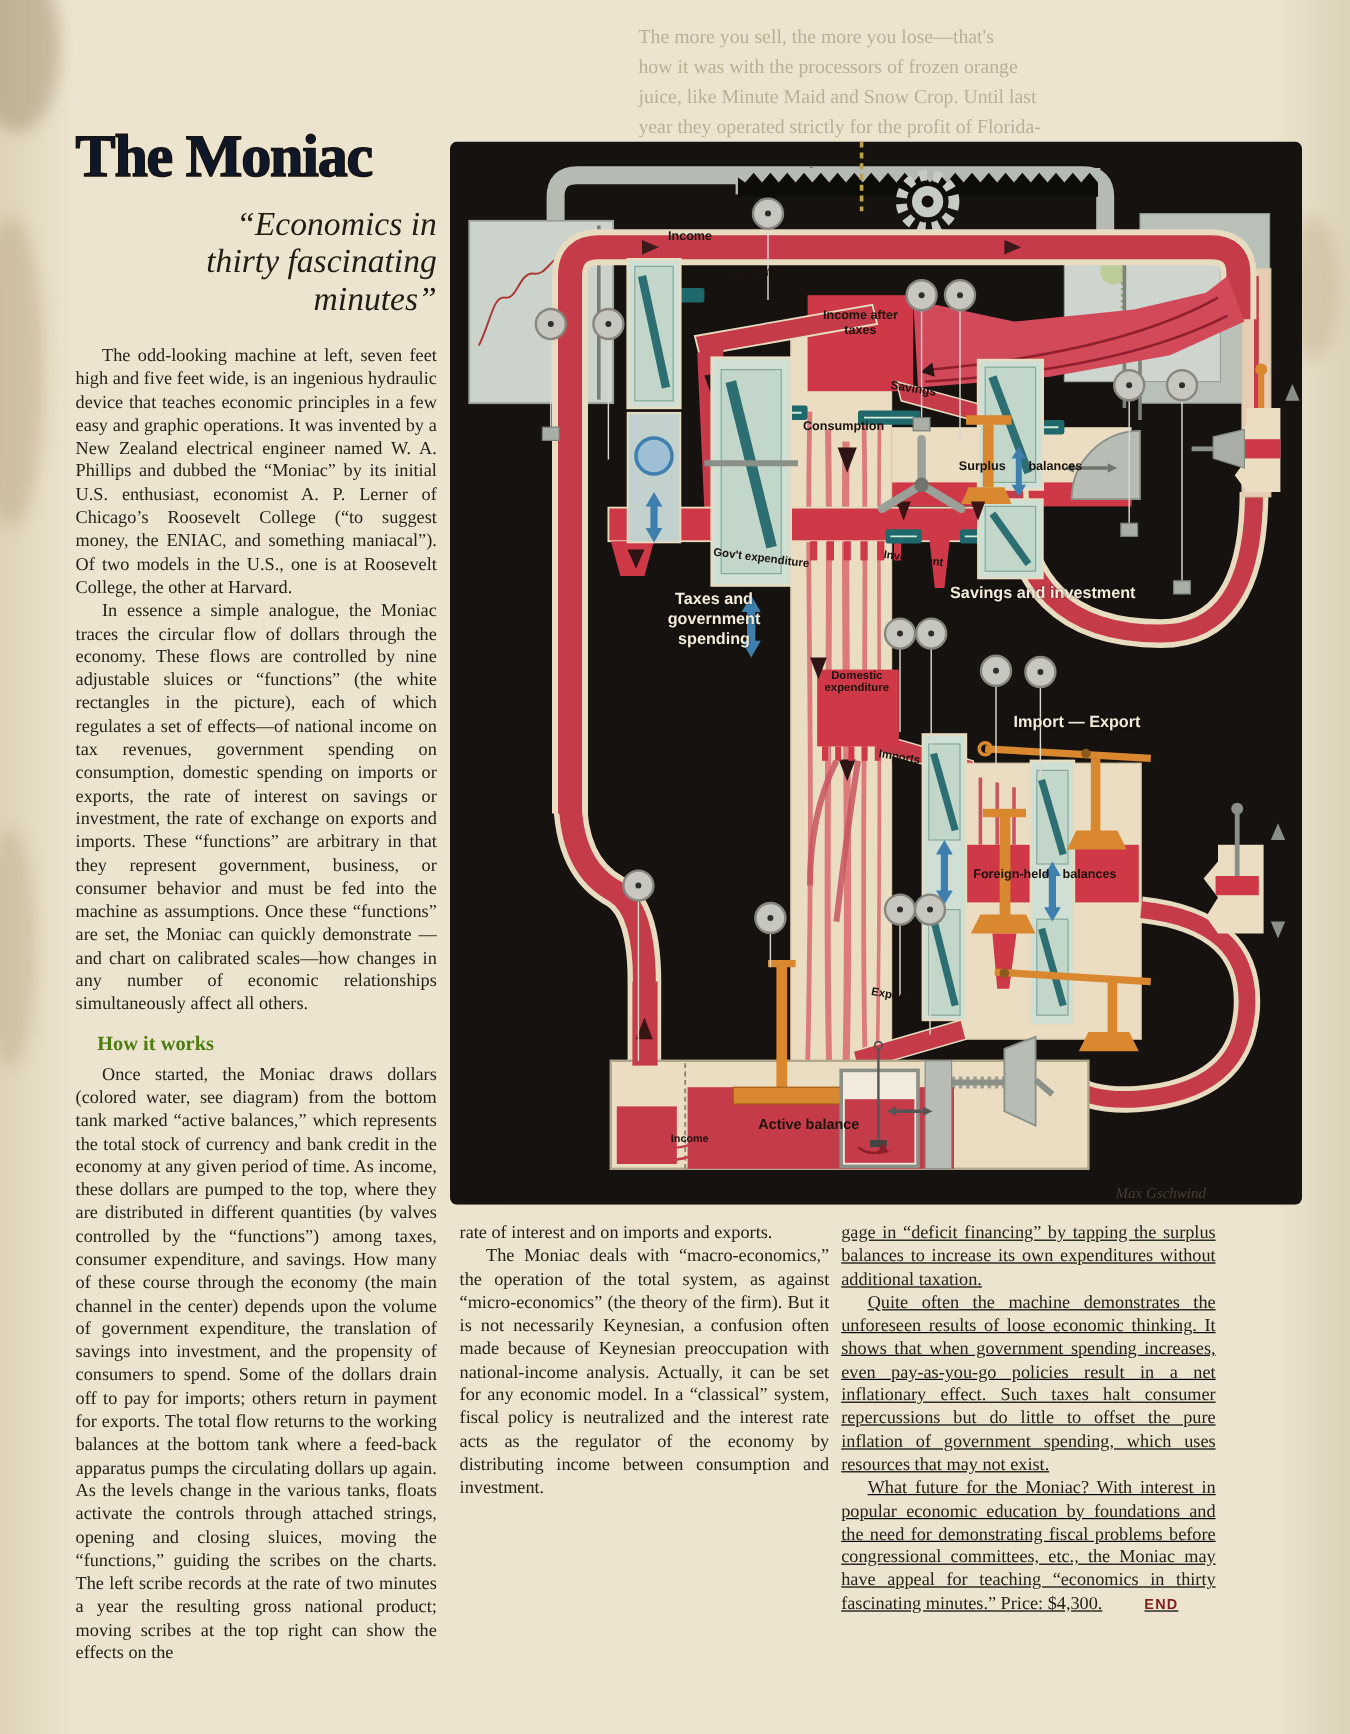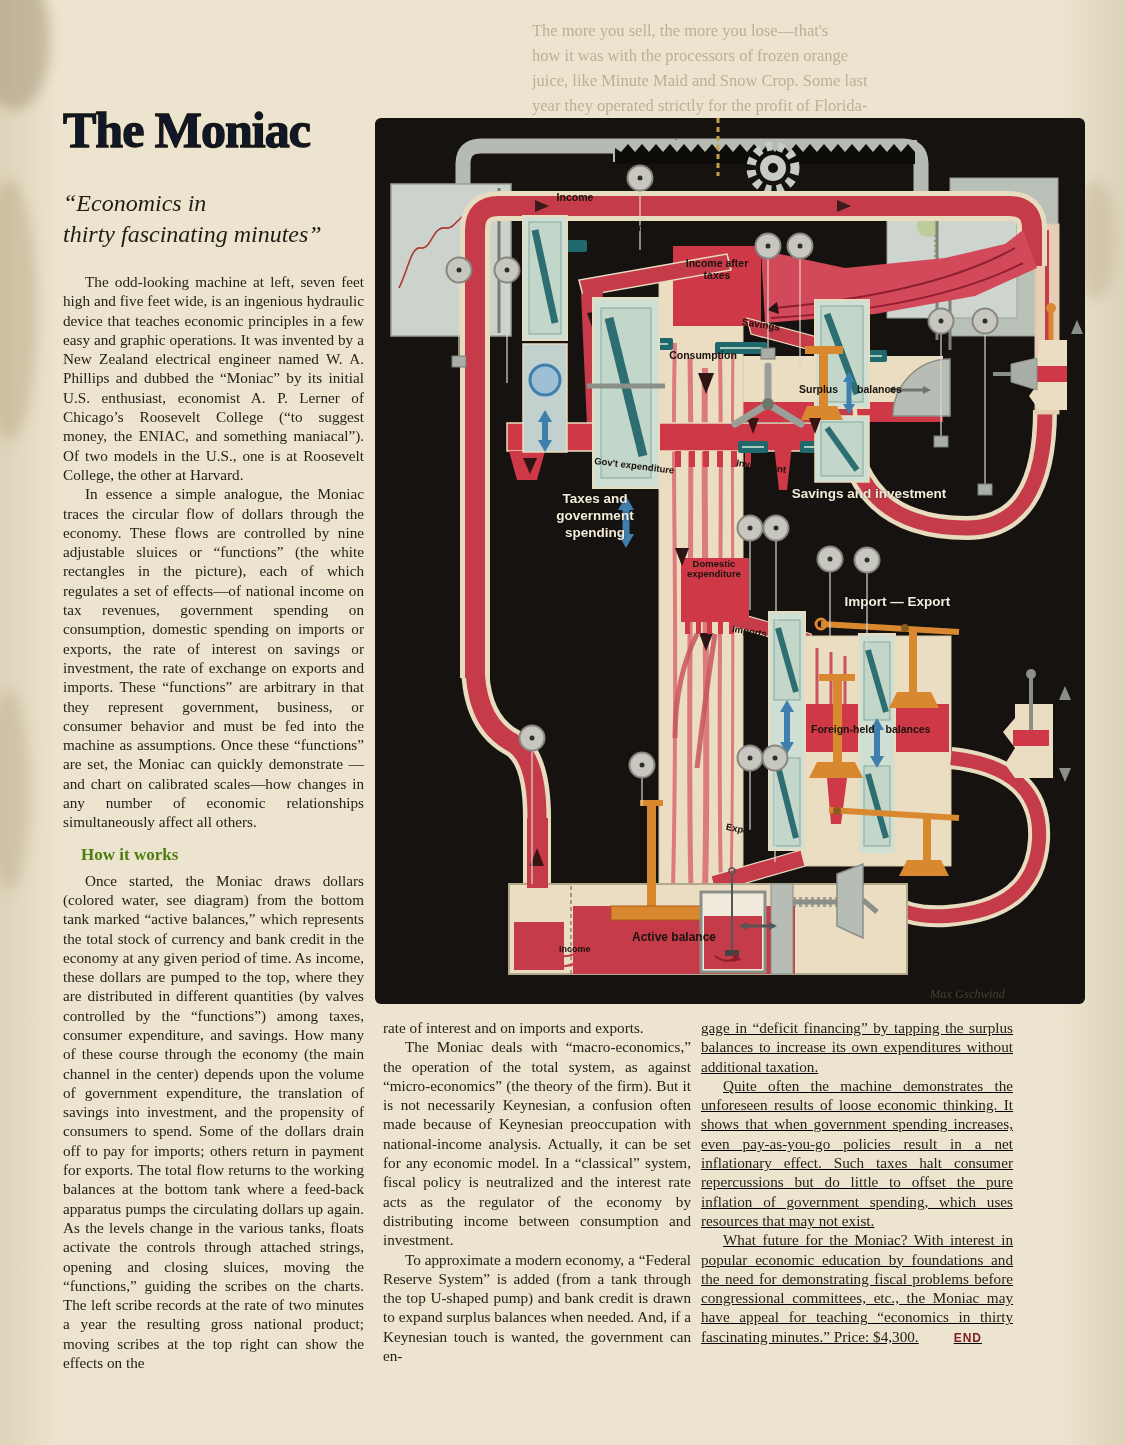--- a/index.html
+++ b/index.html
@@ -9,21 +9,21 @@
         background:linear-gradient(90deg,rgba(170,150,110,.22),rgba(0,0,0,0) 60px,rgba(0,0,0,0) 1060px,rgba(150,130,95,.18));
         pointer-events:none;}
   .stain{position:absolute;border-radius:50%;filter:blur(6px);pointer-events:none;}
   
   #bleed{position:absolute;left:532px;top:18px;width:536px;font-size:16.5px;line-height:25px;
          text-align:justify;color:rgba(120,106,74,.42);filter:blur(.5px);}
   
   #leftcol{position:absolute;left:63px;top:104px;width:301px;}
   #title{font-family:Liberation Serif, serif;font-weight:bold;font-size:50px;letter-spacing:-1px;
          color:#0f172a;-webkit-text-stroke:1.3px #17130e;line-height:52px;}
-  #subtitle{margin-top:32px;text-align:left;font-style:italic;font-size:24px;line-height:31px;color:#221c15;}
+  #subtitle{margin-top:16px;text-align:right;font-style:italic;font-size:28px;line-height:31px;color:#221c15;}
   .para{font-size:15.2px;line-height:19.3px;text-align:justify;color:#26211a;margin:0;}
   .ind{text-indent:1.45em;}
   #body1{margin-top:22px;}
   #howhead{font-size:17px;font-weight:bold;color:#4d7c0f;margin:13px 0 6px 18px;}
   
   .botcol{position:absolute;top:1018px;width:308px;}
   #midcol{left:383px;}
   #rightcol{left:701px;width:312px;text-decoration:underline;}
   .end{font-family:"Liberation Sans",sans-serif;font-weight:bold;font-size:12px;letter-spacing:1px;
        margin-left:14px;color:#7f1d1d;padding-left:21px;}
@@ -49,21 +49,21 @@
 <div id="page">
 
   <div class="stain" style="left:-18px;top:180px;width:55px;height:260px;background:rgba(160,138,92,.28);"></div>
   <div class="stain" style="left:-12px;top:690px;width:42px;height:200px;background:rgba(150,128,85,.22);"></div>
   <div class="stain" style="left:-20px;top:-30px;width:70px;height:140px;background:rgba(120,100,65,.3);"></div>
   <div class="stain" style="left:1075px;top:180px;width:40px;height:120px;background:rgba(165,145,100,.25);"></div>
 
   <div id="bleed">
     <div>The more you sell, the more you lose—that's</div>
     <div>how it was with the processors of frozen orange</div>
-    <div>juice, like Minute Maid and Snow Crop. Some last</div>
+    <div>juice, like Minute Maid and Snow Crop. Until last</div>
     <div>year they operated strictly for the profit of Florida-</div>
   </div>
 
   <div id="leftcol">
     <div id="title">The Moniac</div>
     <div id="subtitle">
       <div>“Economics in</div>
       <div>thirty fascinating minutes”</div>
     </div>
     <div id="body1">
@@ -383,21 +383,20 @@
     <div class="dl rot" style="left:352px;top:704px;font-size:9.5px;transform:rotate(11deg);">Exports</div>
     <div class="dl" style="left:243px;top:813px;width:112px;text-align:center;font-size:12px;">Active balance</div>
     <div class="dl" style="left:184px;top:827px;font-size:9px;">Income</div>
   </div>
 
   <div id="credit">Max Gschwind</div>
 
   <div id="midcol" class="botcol">
     <p class="para">rate of interest and on imports and exports.</p>
     <p class="para ind">The Moniac deals with “macro-economics,” the operation of the total system, as against “micro-economics” (the theory of the firm). But it is not necessarily Keynesian, a confusion often made because of Keynesian preoccupation with national-income analysis. Actually, it can be set for any economic model. In a “classical” system, fiscal policy is neutralized and the interest rate acts as the regulator of the economy by distributing income between consumption and investment.</p>
-    <p class="para ind">To approximate a modern economy, a “Federal Reserve System” is added (from a tank through the top U-shaped pump) and bank credit is drawn to expand surplus balances when needed. And, if a Keynesian touch is wanted, the government can en-</p>
   </div>
 
   <div id="rightcol" class="botcol">
     <p class="para">gage in “deficit financing” by tapping the surplus balances to increase its own expenditures without additional taxation.</p>
     <p class="para ind">Quite often the machine demonstrates the unforeseen results of loose economic thinking. It shows that when government spending increases, even pay-as-you-go policies result in a net inflationary effect. Such taxes halt consumer repercussions but do little to offset the pure inflation of government spending, which uses resources that may not exist.</p>
     <p class="para ind"><span>What future for the Moniac? With interest in popular economic education by foundations and the need for demonstrating fiscal problems before congressional committees, etc., the Moniac may have appeal for teaching “economics in thirty fascinating minutes.” Price: $4,300.</span><span class="end">END</span></p>
   </div>
 
   <div id="footer">
     <span class="mag">FORTUNE</span>

